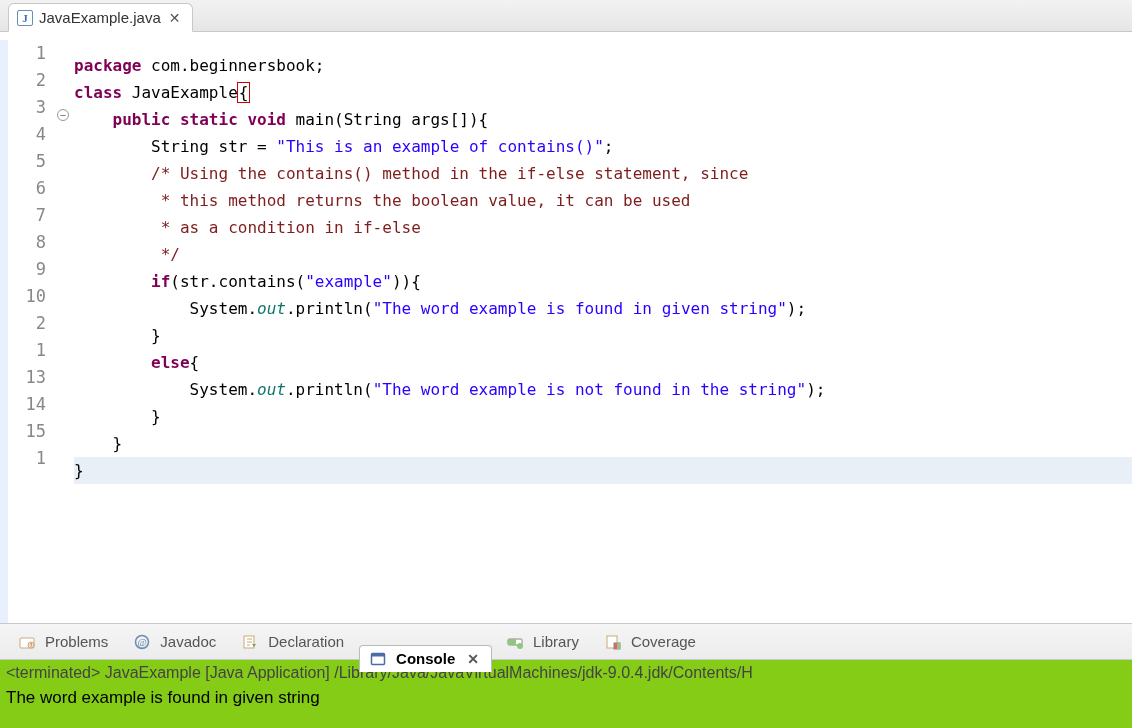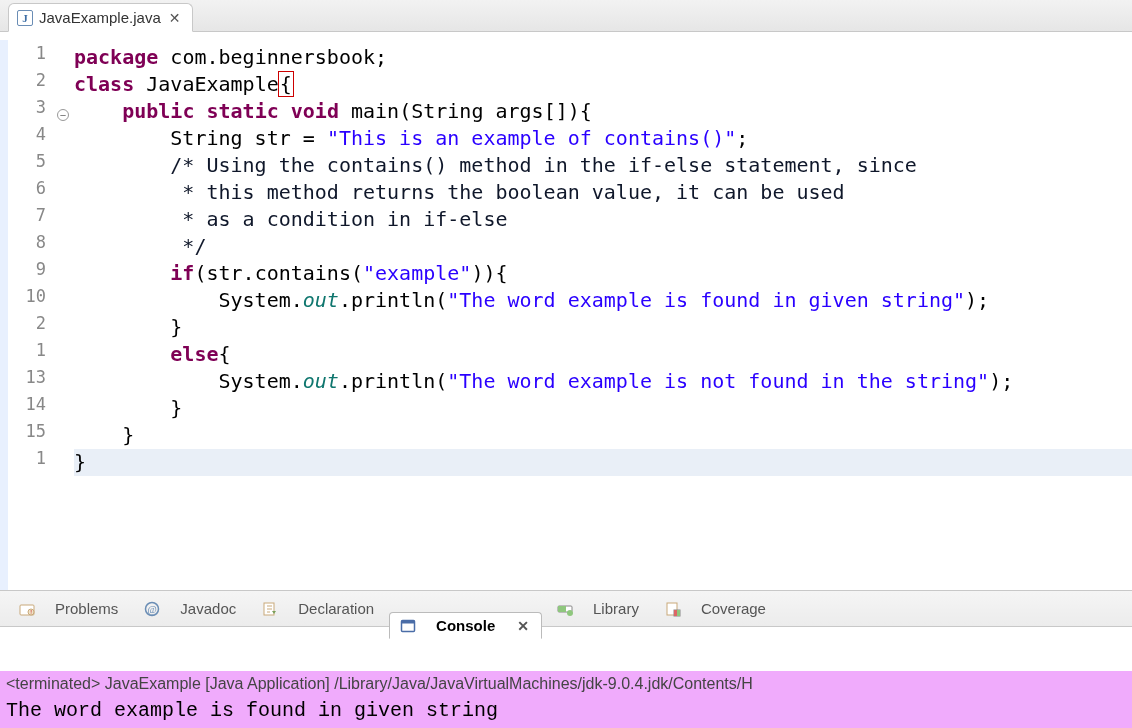--- a/index.html
+++ b/index.html
@@ -106,36 +106,36 @@
     display: flex;
     align-items: center;
     justify-content: center;
     font-size: 11px;
     line-height: 1;
     color: #666;
     cursor: pointer;
   }
   .code-content {
     flex: 1;
-    padding-top: 12px;
+    padding-top: 20px;
     font-family: "Menlo", "Consolas", monospace;
-    font-size: 20px;
+    font-size: 16px;
     white-space: pre;
     overflow: hidden;
   }
   .code-line {
     height: 27px;
     line-height: 27px;
   }
   .code-line.current {
     background: #e9eff7;
   }
   .k  { color: #7f0055; font-weight: bold; }
   .s  { color: #2a00ff; } 
-  .c  { color: #0f172a; } 
+  .c  { color: #7f1d1d; } 
   .f  { color: #0f766e; font-style: italic; } 
   .boxchar {
     border: 1px solid #c00;
     padding: 0 1px;
     margin-left: -1px;
   }
 
   
   .views-tabbar {
     display: flex;
@@ -144,21 +144,21 @@
     height: 36px;
     padding: 0 8px;
     background: linear-gradient(#f5f5f5, #ececec);
     border-bottom: 1px solid #c8c8c8;
     font-size: 15px;
     color: #555;
   }
   .view-tab {
     display: flex;
     align-items: center;
-    gap: 20px;
+    gap: 10px;
     padding: 4px 10px;
     cursor: pointer;
     border-radius: 4px 4px 0 0;
     border: 1px solid transparent;
   }
   .view-tab.active {
     background: #fff;
     border: 1px solid #bbb;
     border-bottom-color: #fff;
     color: #000;
@@ -166,35 +166,34 @@
     position: relative;
     top: 17px;
   }
   .vt-icon {
     width: 16px; height: 16px;
     display: inline-flex;
     align-items: center;
     justify-content: center;
   }
   .console-body {
-    background: #f0abfc;
-    padding: 2px 6px 6px 6px;
+    background: #84cc16;
+    padding: 2px 6px 20px 6px;
     font-size: 16px;
     overflow: hidden;
-    margin-top: 44px;
   }
   .console-status {
     font-family: "Helvetica Neue", Arial, sans-serif;
     color: #444;
     padding: 2px 0 4px 0;
     white-space: nowrap;
   }
   .console-output {
-    font-family: Liberation Mono, monospace;
-    font-size: 20px;
+    font-family: Liberation Sans, sans-serif;
+    font-size: 17px;
     color: #000;
     padding-top: 2px;
     white-space: pre;
   }
 </style>
 </head>
 <body>
 
 <div class="ide-container">
 

